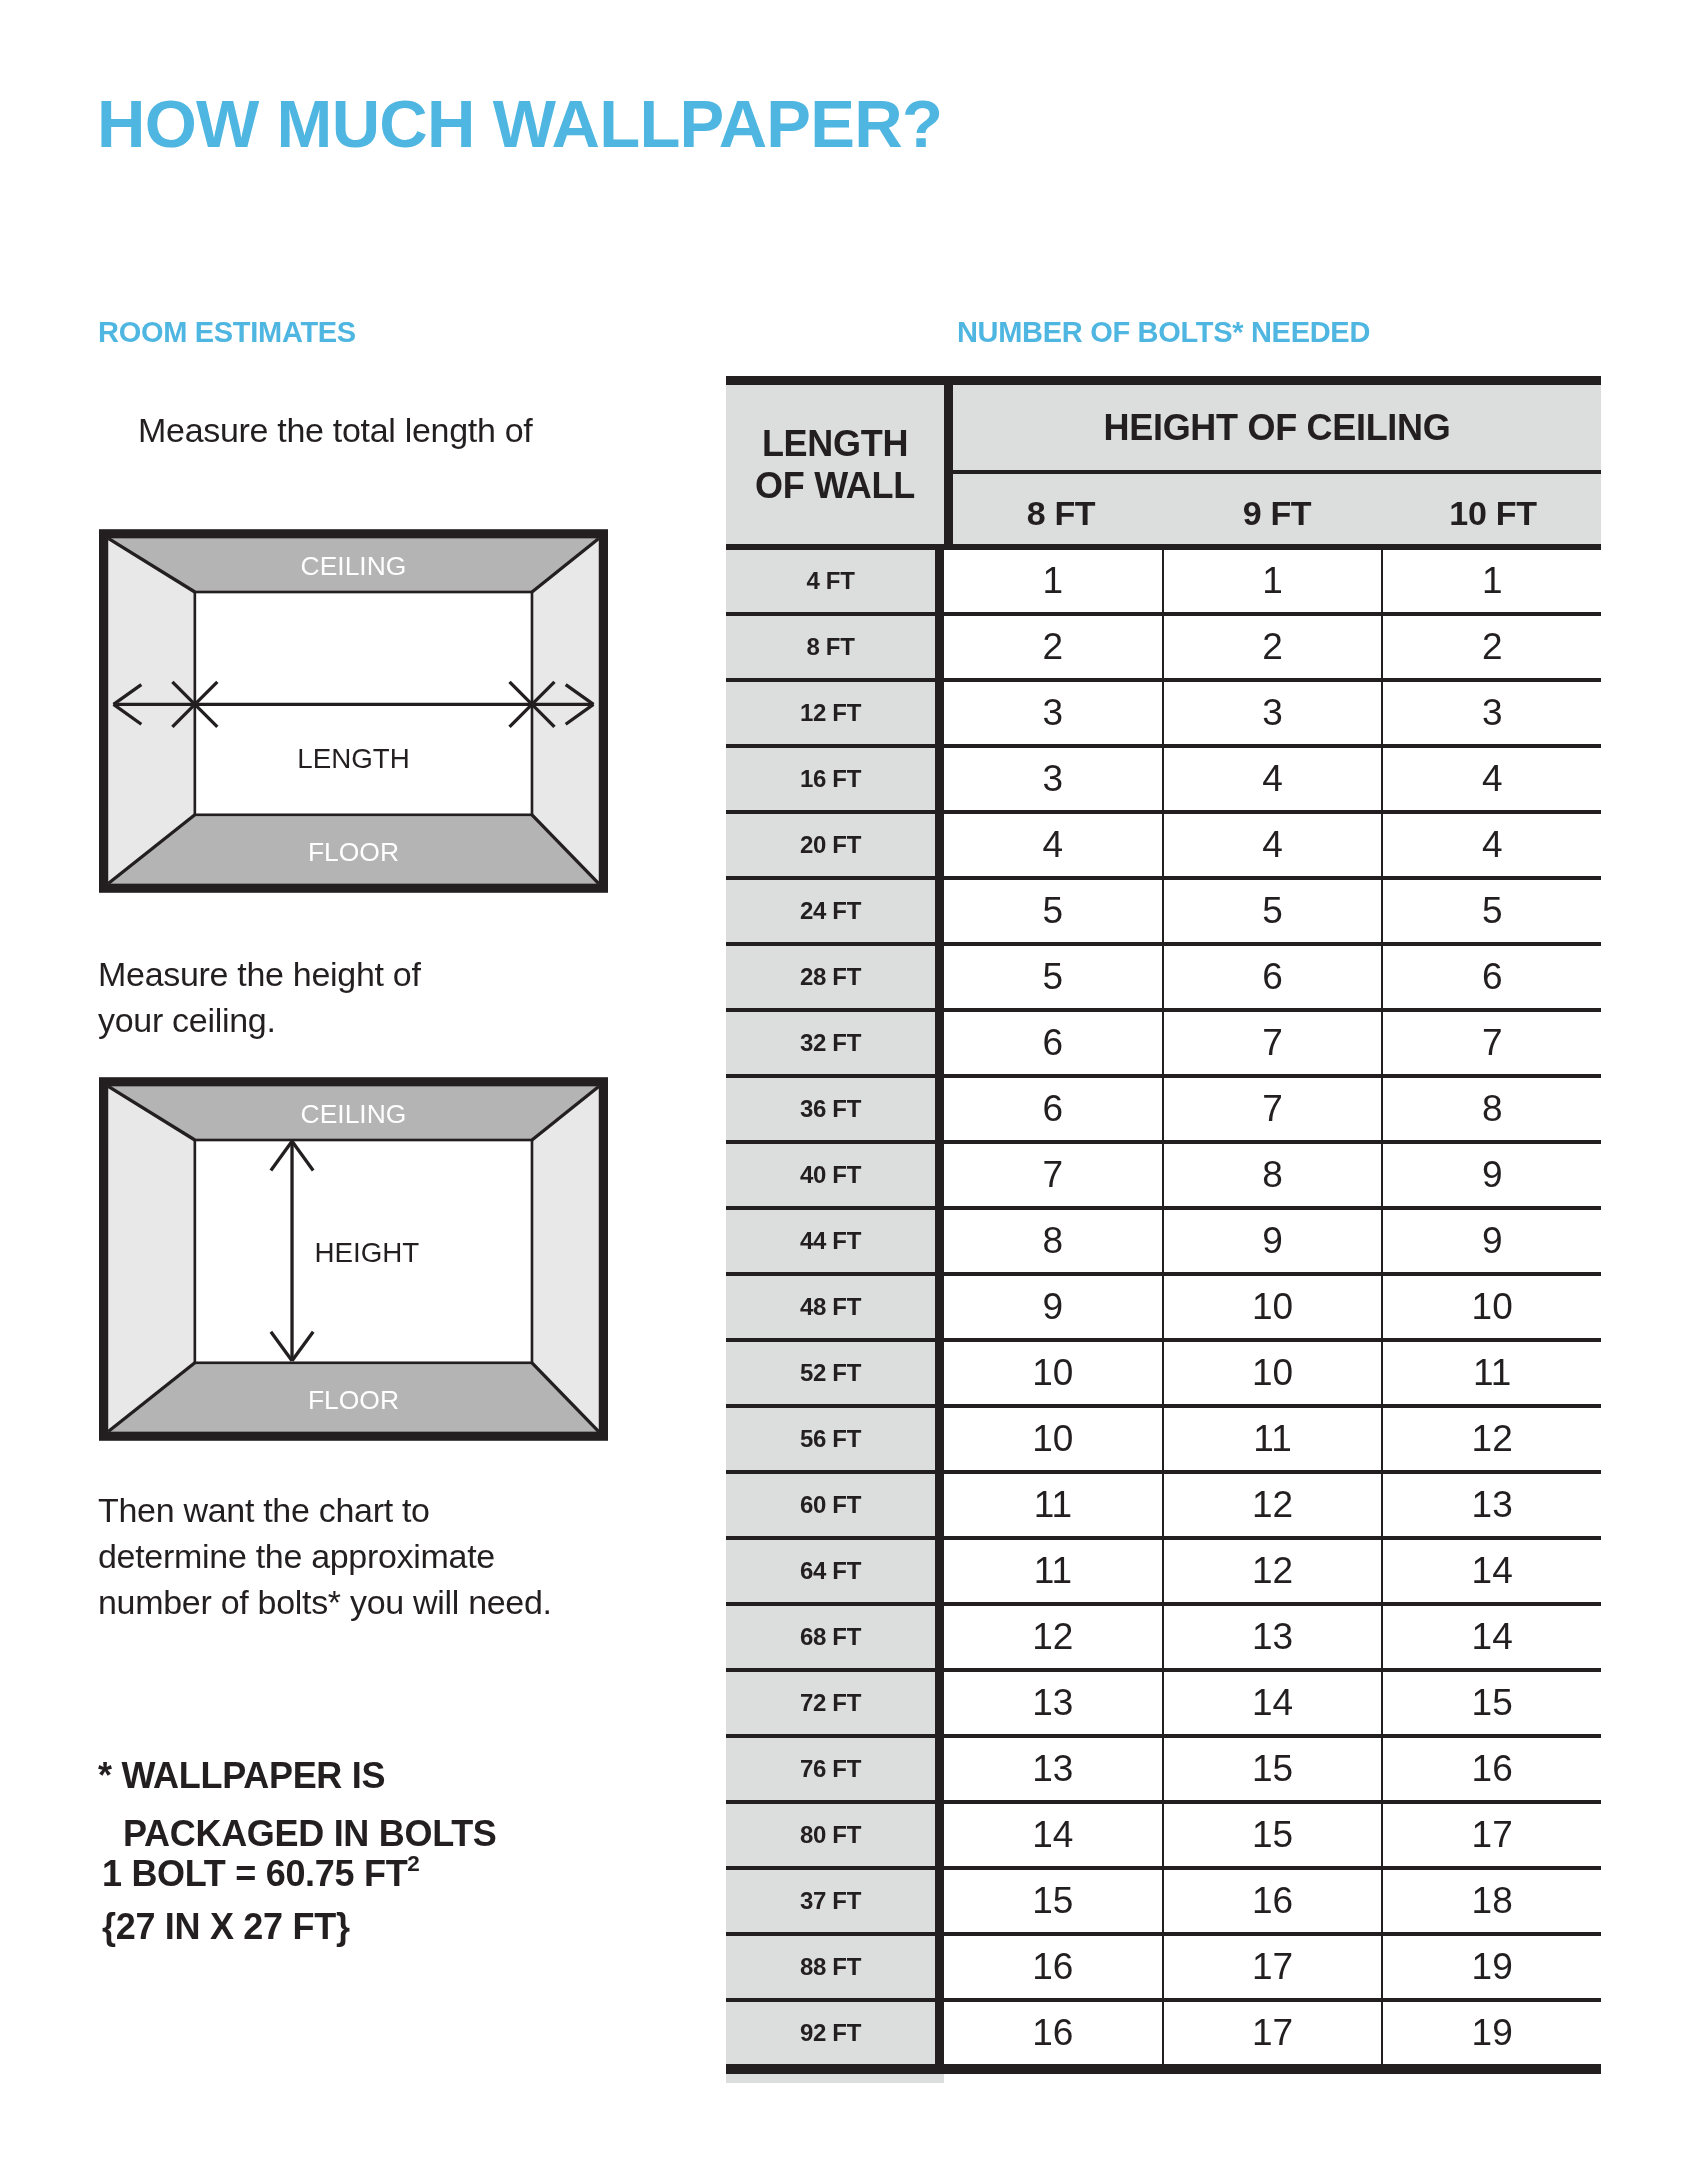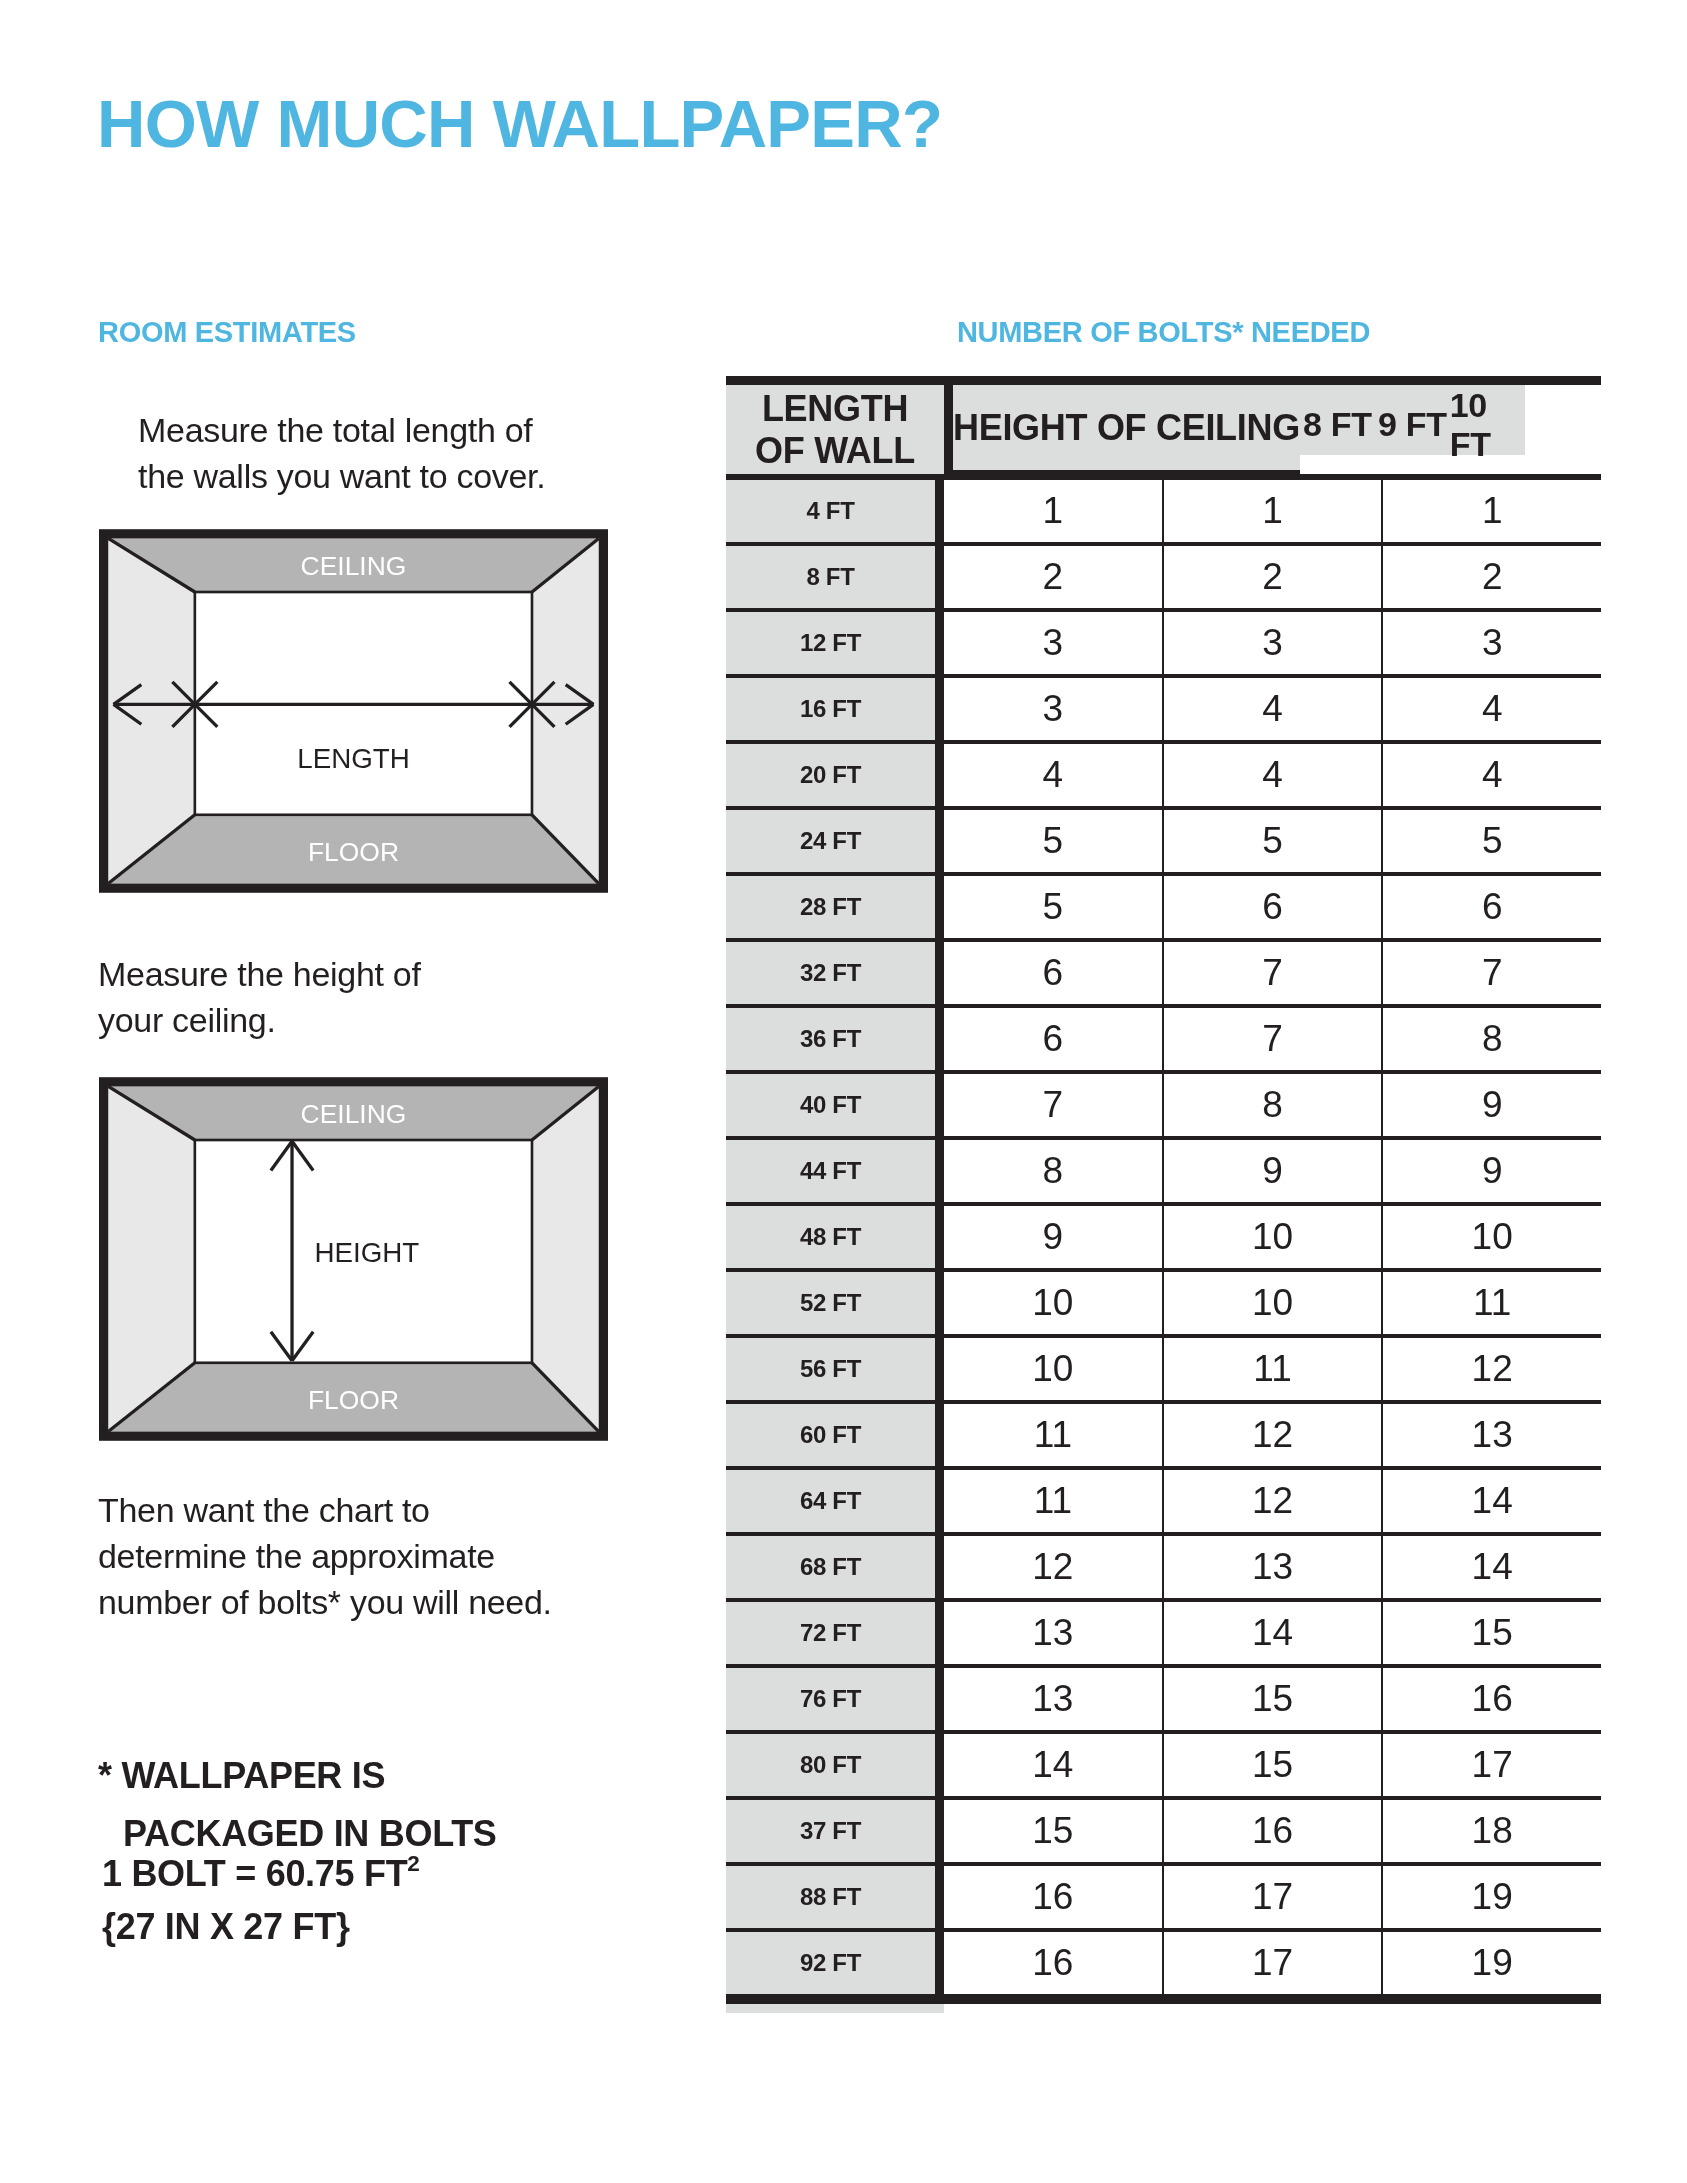--- a/index.html
+++ b/index.html
@@ -89,21 +89,21 @@
   .t-header{display:flex;border-bottom:6.6px solid #231f20;}
   .t-corner{
     width:218px;
     background:#dcdddd;
     border-right:9.3px solid #231f20;
     display:flex;flex-direction:column;
     justify-content:center;align-items:center;
     font-weight:bold;font-size:36px;line-height:42px;
     letter-spacing:-0.3px;
   }
-  .t-colgroup{flex:1;display:flex;flex-direction:row;}
+  .t-colgroup{flex:1;display:flex;flex-direction:column;}
   .t-hoc{
     height:85px;background:#dcdddd;
     border-bottom:4px solid #231f20;
     display:flex;align-items:center;justify-content:center;
     font-weight:bold;font-size:36px;letter-spacing:-0.3px;
   }
   .t-fts{height:70px;background:#dcdddd;display:flex;}
   .t-ft{
     flex:1;display:flex;align-items:center;justify-content:center;
     padding-top:9.3px;box-sizing:border-box;
@@ -131,21 +131,20 @@
 <body>
 
 <div class="page">
 
   <h1 class="page-title">HOW MUCH WALLPAPER?</h1>
 
   <h2 class="section-heading re-heading">ROOM ESTIMATES</h2>
 
   <p class="para para-1">
     <span>Measure the total length of</span><br>
-    <span>the walls you want to cover.</span>
   </p>
 
   <div class="diagram diagram-1">
     <svg viewBox="0 0 770 550">
       <polygon points="14,14 145,95 145,432 14,536" fill="#e8e8e8"></polygon>
       <polygon points="756,14 655,95 655,432 756,536" fill="#e8e8e8"></polygon>
       <polygon points="14,14 756,14 655,95 145,95" fill="#b4b4b4"></polygon>
       <polygon points="14,536 756,536 655,432 145,432" fill="#b4b4b4"></polygon>
       <rect x="145" y="95" width="510" height="337" fill="#ffffff" stroke="#231f20" stroke-width="4"></rect>
       <g stroke="#231f20" stroke-width="5">

